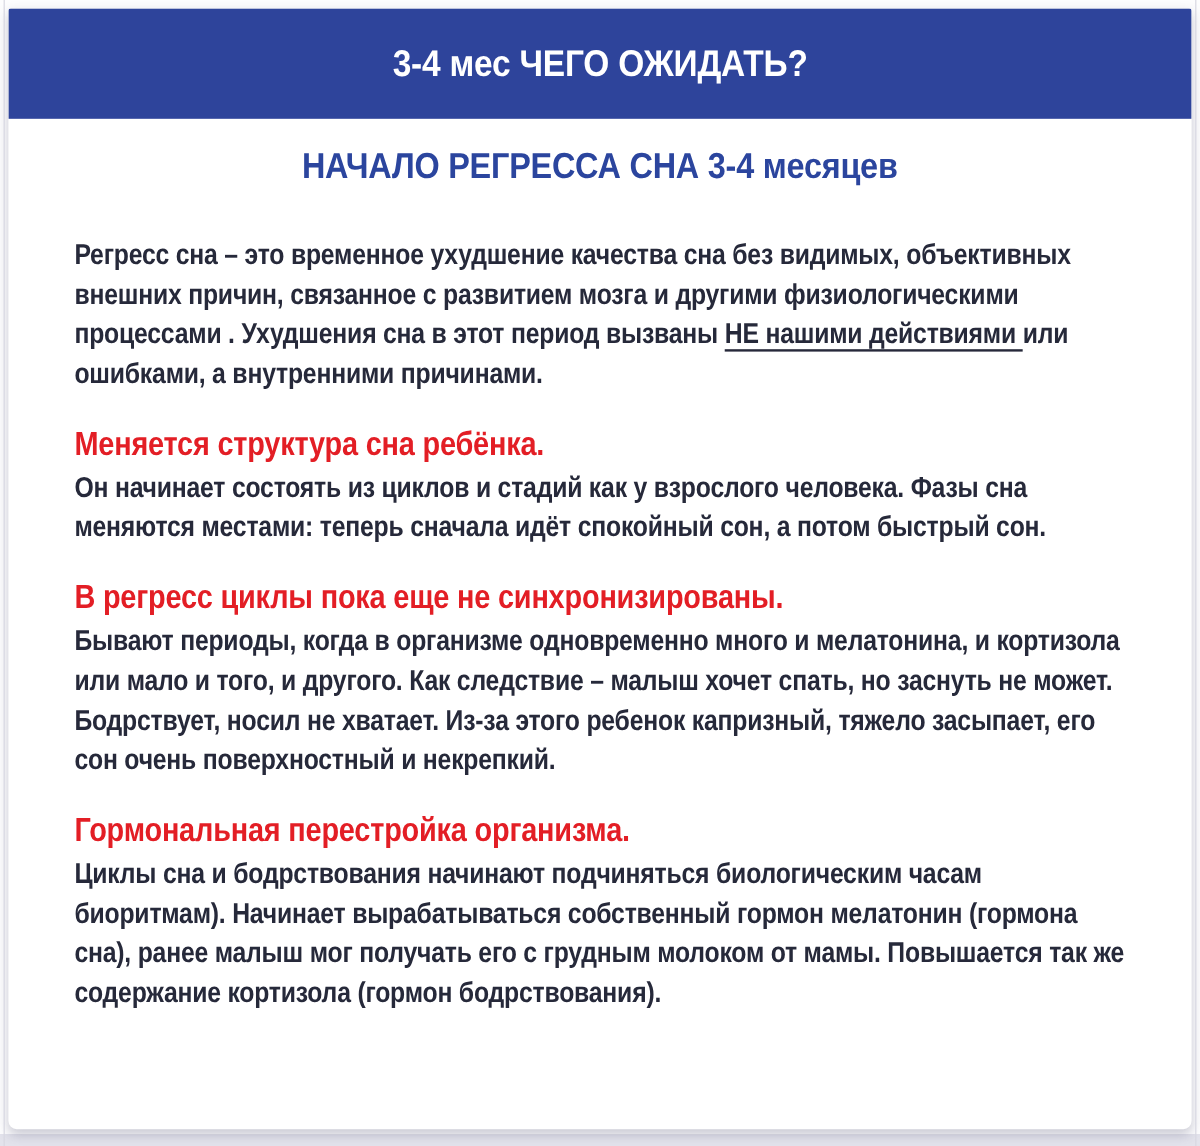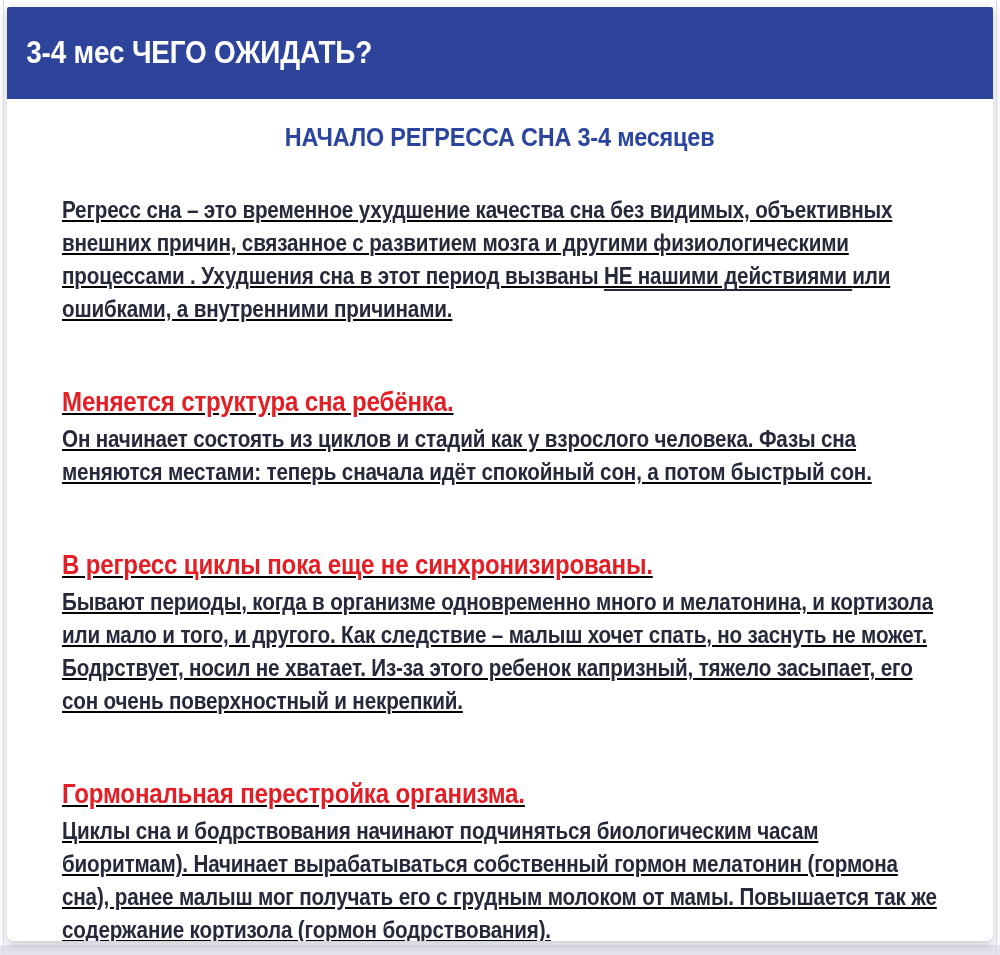--- a/index.html
+++ b/index.html
@@ -30,48 +30,48 @@
   .card{
     position:absolute;left:7px;top:7px;width:986px;height:934px;
     background:var(--card-bg);
     border-radius:2px 2px 7px 7px;
     box-shadow:0 4px 10px rgba(70,70,100,0.28);
     overflow:hidden;z-index:1;
   }
   .header-bar{
     height:92px;width:100%;
     background:var(--header-bg);
-    display:flex;align-items:center;justify-content:flex-start;
+    display:flex;align-items:center;justify-content:center;
   }
   .header-title{
     color:#ffffff;font-size:31px;font-weight:700;
     transform:scaleX(0.9);transform-origin:center;
     white-space:nowrap;letter-spacing:-0.2px;
   }
   .doc-subtitle{
     margin-top:23px;text-align:center;
-    color:var(--title-blue);font-size:26px;font-weight:700;
+    color:var(--title-blue);font-size:30px;font-weight:700;
   }
   .doc-subtitle .inner{
     display:inline-block;transform:scaleX(0.9);transform-origin:center;
     white-space:nowrap;letter-spacing:-0.2px;
   }
-  .content{padding:0 0 0 55px;text-decoration:underline;}
+  .content{padding:0 0 0 55px;}
   .para{
     color:var(--body-text);font-size:24px;font-weight:700;
     line-height:33px;letter-spacing:-0.2px;
     width:1030px;transform:scaleX(0.86);transform-origin:left top;
   }
   .intro-para{margin-top:40px;}
   .underlined-phrase{
     text-decoration:underline;
     text-decoration-thickness:2px;
     text-underline-offset:5px;
   }
-  .section{margin-top:60px;}
+  .section{margin-top:25px;}
   .section-heading{
     color:var(--heading-red);font-size:28px;font-weight:700;
     line-height:34px;letter-spacing:-0.2px;
     width:1030px;transform:scaleX(0.86);transform-origin:left top;
     margin-bottom:3px;
   }
 </style>
 </head>
 <body>
 

